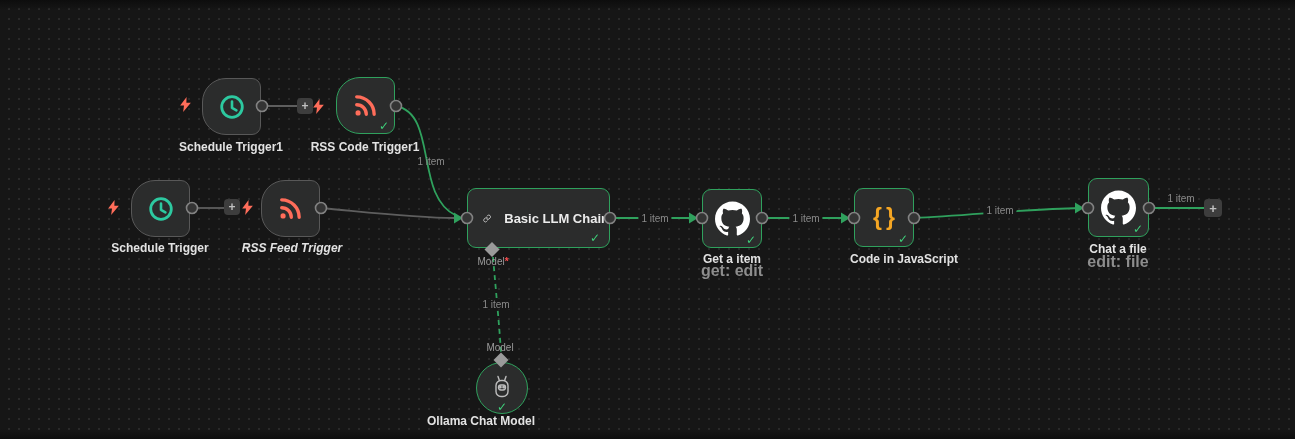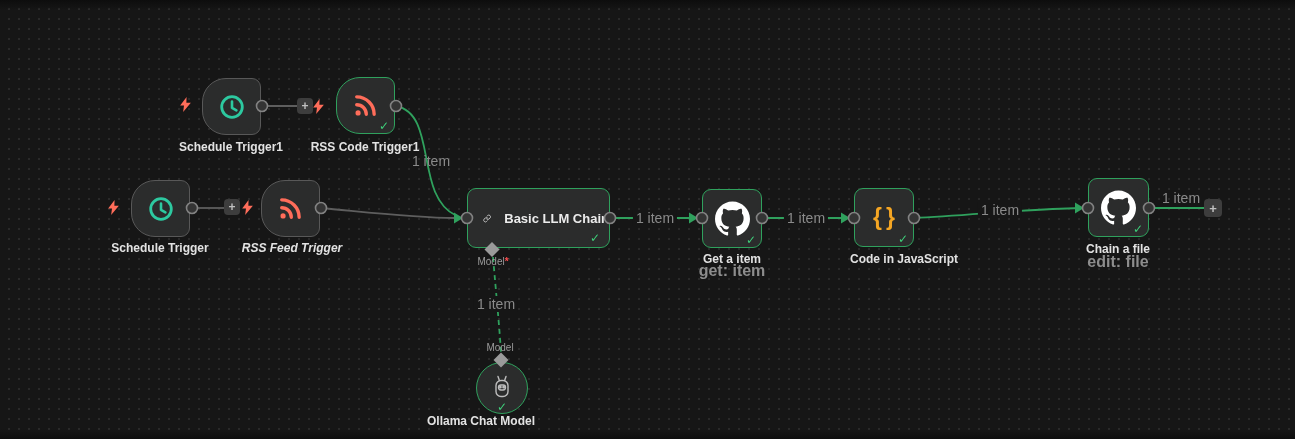--- a/index.html
+++ b/index.html
@@ -23,21 +23,21 @@
 
   .check{position:absolute;right:5px;bottom:1px;color:#3ecf7a;font-size:12px;font-weight:700;line-height:1;}
   .round .check{right:auto;left:50%;transform:translateX(-50%);bottom:0px;}
 
   .llm-title{color:#ececec;font-size:13px;font-weight:700;white-space:nowrap;}
 
   .nlabel{position:absolute;transform:translate(-50%,-50%);color:#e2e2e2;font-size:12px;font-weight:700;
           white-space:nowrap;z-index:6;}
   .sublabel{position:absolute;transform:translate(-50%,-50%);color:#8d8d8d;font-size:16px;font-weight:700;
           white-space:nowrap;z-index:6;}
-  .clabel{position:absolute;transform:translate(-50%,-50%);color:#8a8a8a;font-size:14px;font-weight:500;
+  .clabel{position:absolute;transform:translate(-50%,-50%);color:#8a8a8a;font-size:10px;font-weight:500;
           white-space:nowrap;background:#161616;padding:0 3px;z-index:6;}
   .plabel{position:absolute;transform:translate(-50%,-50%);color:#9b9b9b;font-size:10px;font-weight:500;
           white-space:nowrap;z-index:6;}
   .plabel .req{color:#ff4d4f;font-weight:700;}
 
   .plus{position:absolute;width:16px;height:16px;border-radius:4px;background:#3d3d3d;color:#c0c0c0;
         display:flex;align-items:center;justify-content:center;font-size:12px;font-weight:600;z-index:4;
         line-height:1;}
   .plus.big{width:18px;height:18px;font-size:13px;}
 
@@ -148,23 +148,23 @@
 
   <div class="plus" style="left:297px;top:98px;">+</div>
   <div class="plus" style="left:224px;top:199px;">+</div>
   <div class="plus big" style="left:1204px;top:199px;">+</div>
 
   <div class="nlabel" style="left:231px;top:147px;">Schedule Trigger1</div>
   <div class="nlabel" style="left:365px;top:147px;">RSS Code Trigger1</div>
   <div class="nlabel" style="left:160px;top:248px;">Schedule Trigger</div>
   <div class="nlabel" style="left:292px;top:248px;font-style:italic;">RSS Feed Trigger</div>
   <div class="nlabel" style="left:732px;top:259px;">Get a item</div>
-  <div class="sublabel" style="left:732px;top:271px;">get: item</div>
+  <div class="sublabel" style="left:732px;top:271px;">get: edit</div>
   <div class="nlabel" style="left:904px;top:259px;">Code in JavaScript</div>
-  <div class="nlabel" style="left:1118px;top:249px;">Chain a file</div>
+  <div class="nlabel" style="left:1118px;top:249px;">Chat a file</div>
   <div class="sublabel" style="left:1118px;top:262px;">edit: file</div>
   <div class="nlabel" style="left:481px;top:421px;">Ollama Chat Model</div>
 
   <div class="plabel" style="left:493px;top:261px;">
     <span>Model</span><span class="req">*</span>
   </div>
   <div class="plabel" style="left:500px;top:347px;">Model</div>
 
   <div class="clabel" style="left:431px;top:161px;background:transparent;">1 item</div>
   <div class="clabel" style="left:655px;top:218px;">1 item</div>

